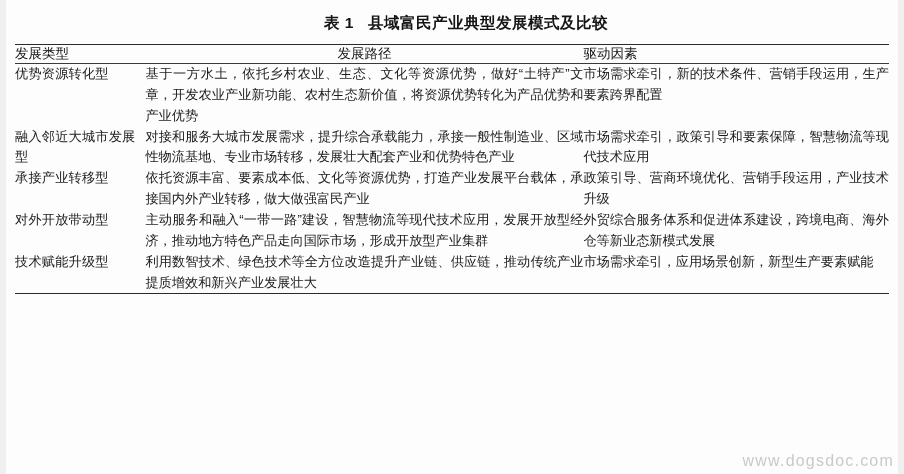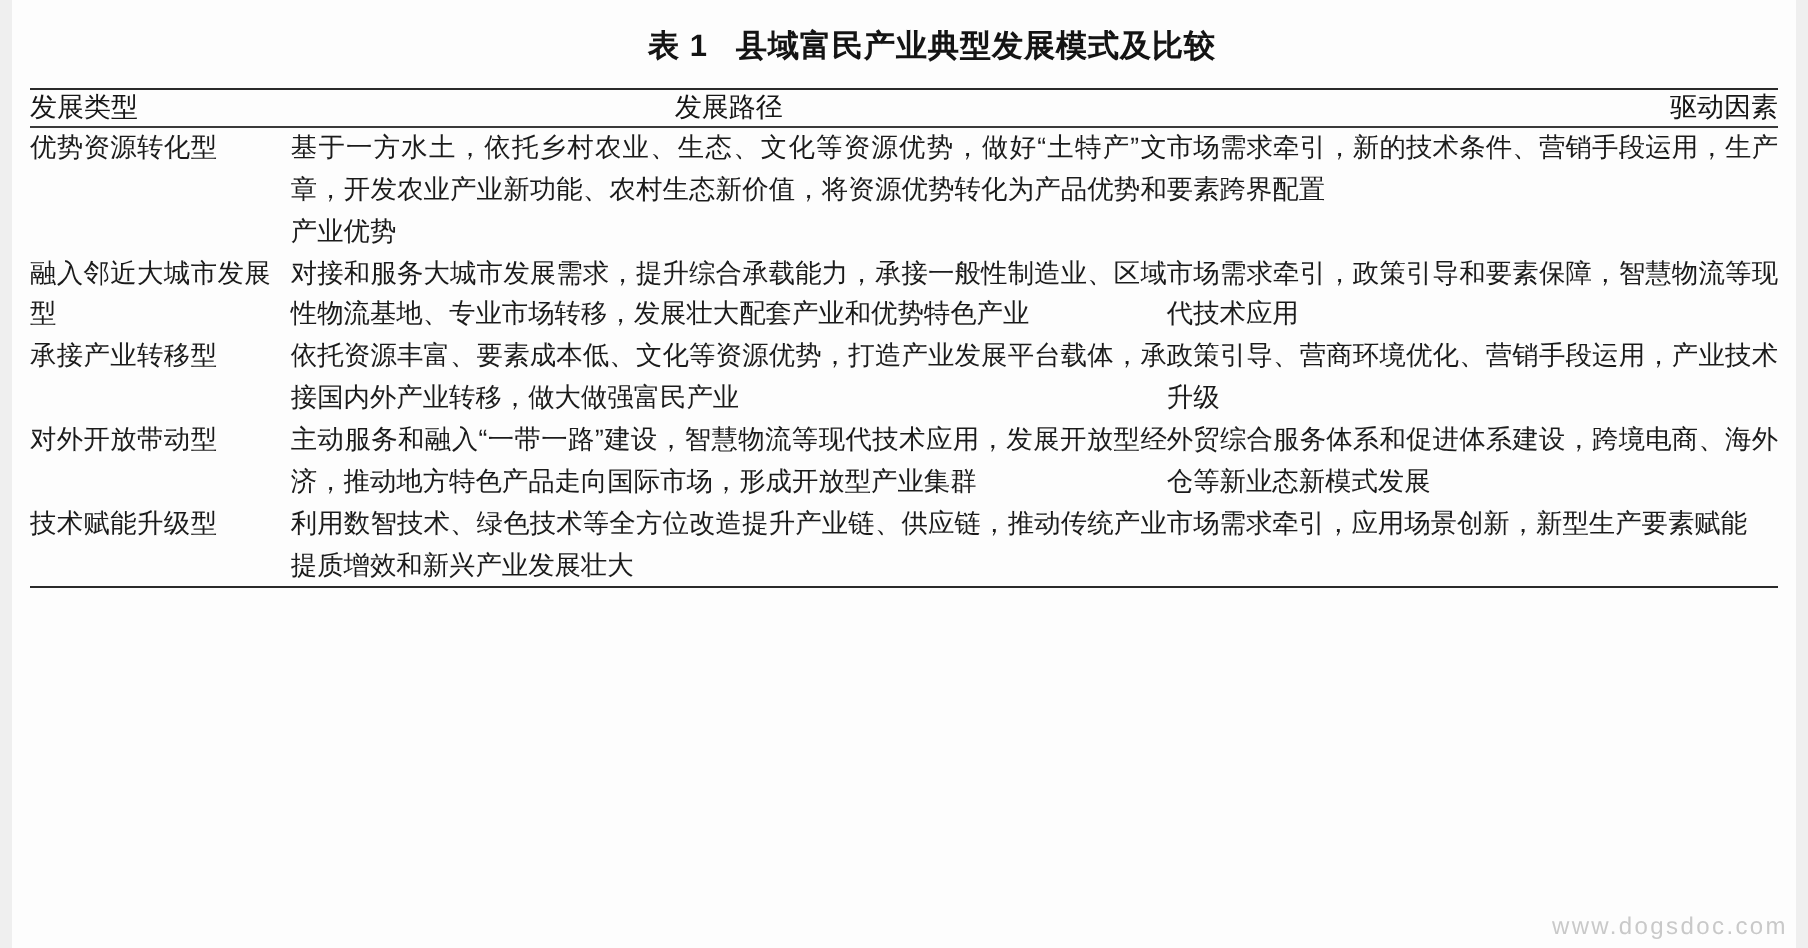--- a/index.html
+++ b/index.html
@@ -68,21 +68,21 @@
   }
   thead th {
     font-weight: normal;
     font-size: 13.5px;
     font-family: "Liberation Sans", sans-serif;
     padding: 8px 0 8px 0;
     color: #161616;
   }
   th.h-type { text-align: left; padding-left: 8px; }
   th.h-path { text-align: center; }
-  th.h-drive { text-align: right; }
+  th.h-drive { text-align: left; }
 
   tbody td {
     font-size: 13.2px;
     line-height: 1.58;
     padding: 9px 0 9px 0;
     font-family: "Liberation Sans", sans-serif;
     color: #1b1b1b;
   }
   td.c-type {
     width: 128px;
@@ -103,21 +103,21 @@
     padding-right: 6px;
     text-align: justify;
     text-justify: inter-ideograph;
     margin-left: 44px;
   }
   .watermark {
     position: absolute;
     right: 10px;
     bottom: 4px;
     font-family: "Liberation Sans", sans-serif;
-    font-size: 12px;
+    font-size: 16px;
     color: #c9c9c9;
     letter-spacing: 1.2px;
     user-select: none;
   }
   .edge-left, .edge-right {
     position: absolute;
     top: 0;
     width: 6px;
     height: 474px;
     background: #efefef;

